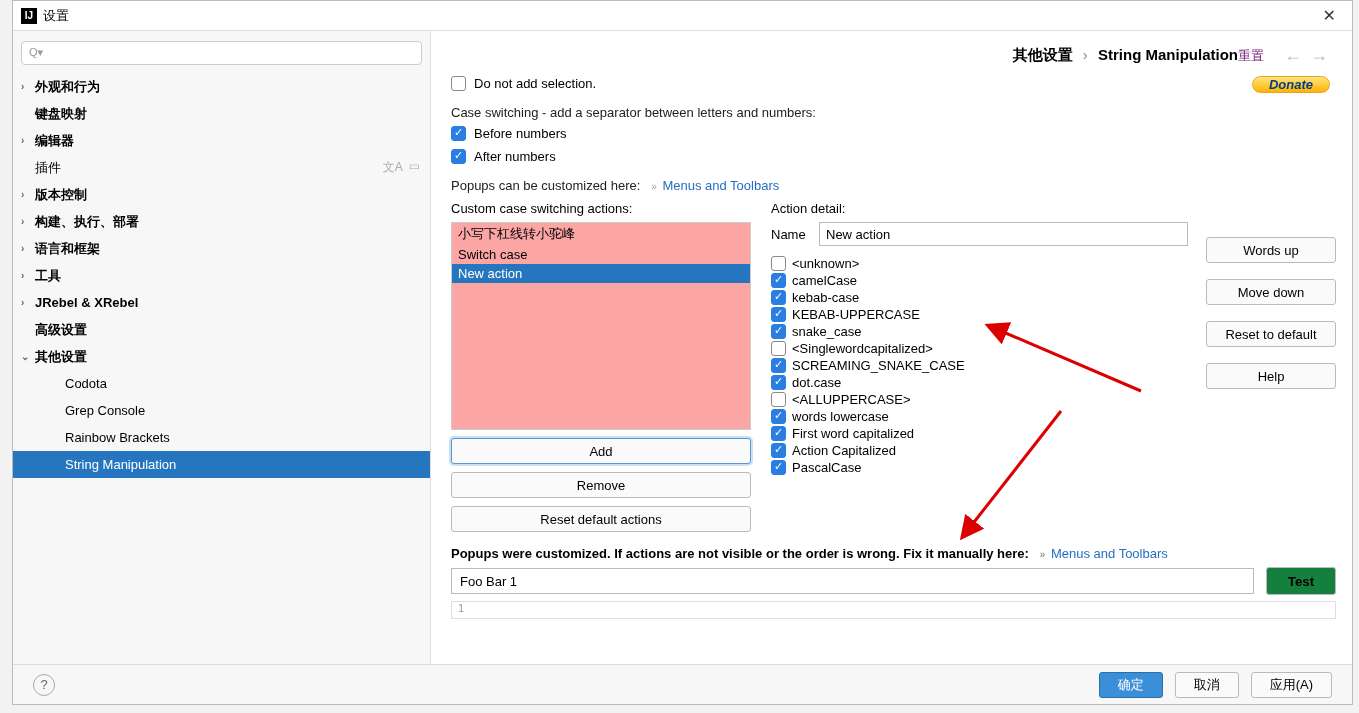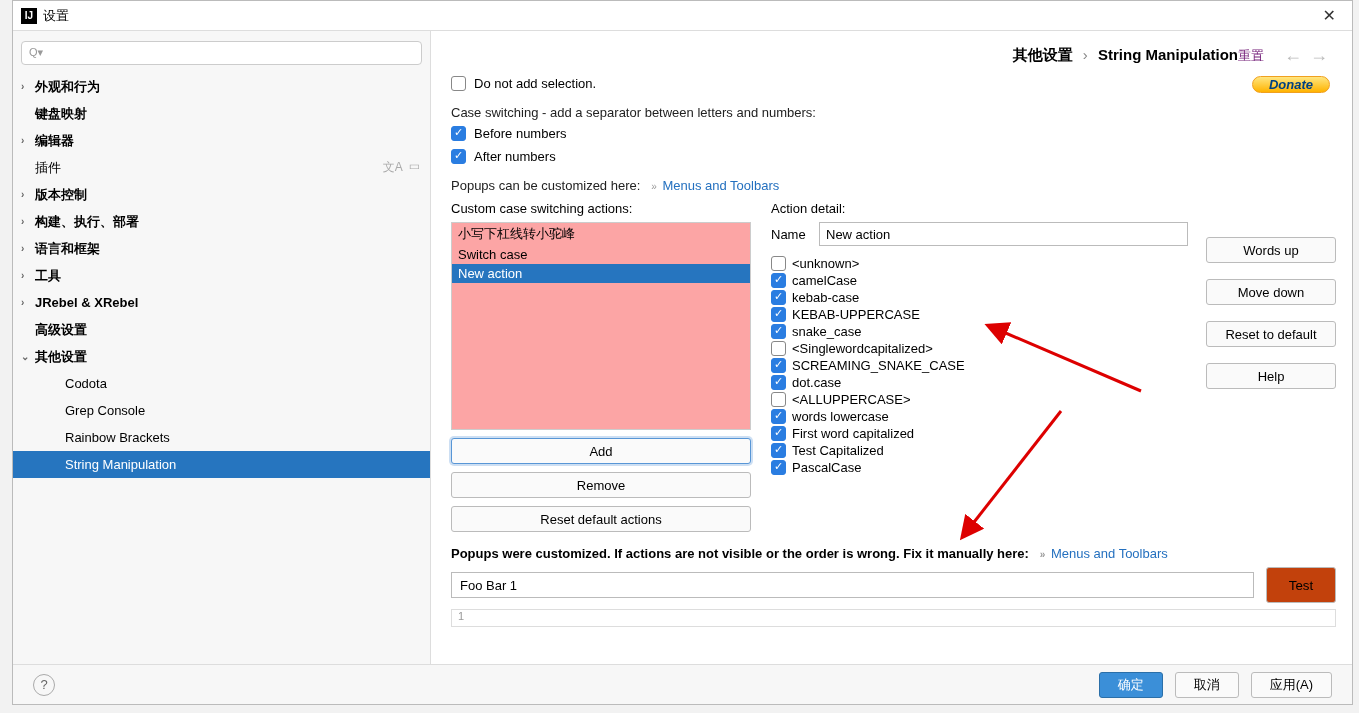--- a/index.html
+++ b/index.html
@@ -53,21 +53,21 @@
 .check-row { display: flex; align-items: center; gap: 6px; font-size: 13px; }
 .check-row input[type=checkbox] { appearance: none; width: 15px; height: 15px; border: 1px solid #888; border-radius: 3px; background: #fff; position: relative; cursor: pointer; }
 .check-row input[type=checkbox]:checked { background: #2a7de1; border-color: #2a7de1; }
 .check-row input[type=checkbox]:checked::after { content: "✓"; color: #fff; font-size: 11px; position: absolute; left: 2px; top: -1px; }
 .row-check input[type=checkbox] { appearance: none; width: 15px; height: 15px; border: 1px solid #888; border-radius: 3px; background: #fff; position: relative; cursor: pointer; }
 .row-check input[type=checkbox]:checked { background: #2a7de1; border-color: #2a7de1; }
 .row-check input[type=checkbox]:checked::after { content: "✓"; color: #fff; font-size: 11px; position: absolute; left: 2px; top: -1px; }
 .warn-row { font-weight: bold; margin: 14px 0 6px; font-size: 13px; }
 .test-row { display: flex; gap: 12px; align-items: center; }
 .test-input { flex: 1; height: 26px; border: 1px solid #bbb; padding: 0 8px; font-size: 13px; }
-.test-btn { width: 70px; height: 36px; border: 1px solid #bbb; background: #c2410c; border-radius: 3px; cursor: pointer; }
+.test-btn { width: 70px; height: 28px; border: 1px solid #bbb; background: #15803d; border-radius: 3px; cursor: pointer; font-weight: bold; }
 .result-box { border: 1px solid #ddd; background: #fff; height: 18px; margin-top: 6px; padding: 0 6px; font-size: 11px; color: #999; }
 .footer { height: 40px; border-top: 1px solid #ddd; display: flex; align-items: center; padding: 0 20px; background: #f7f7f7; }
 .help-icon { width: 22px; height: 22px; border: 1px solid #aaa; border-radius: 50%; display: flex; align-items: center; justify-content: center; font-size: 13px; color: #666; cursor: pointer; }
 .footer-spacer { flex: 1; }
 .footer .fbtn { height: 26px; padding: 0 18px; margin-left: 12px; border: 1px solid #bbb; background: #fafafa; border-radius: 3px; cursor: pointer; font-size: 13px; }
 .footer .fbtn.primary { background: #3b8fd8; border: 1px solid #2b6fa8; color: #fff; }
 .arrow-red { position: absolute; pointer-events: none; }
 .arrow-red svg { overflow: visible; }
 </style>
 </head>
@@ -235,21 +235,21 @@
                   <label class="check-row">
                     <input type="checkbox" checked="" style="">
                     <span>words lowercase</span>
                   </label>
                   <label class="check-row">
                     <input type="checkbox" checked="" style="">
                     <span>First word capitalized</span>
                   </label>
                   <label class="check-row">
                     <input type="checkbox" checked="" style="">
-                    <span>Test Capitalized</span>
+                    <span>Action Capitalized</span>
                   </label>
                   <label class="check-row">
                     <input type="checkbox" checked="" style="">
                     <span>PascalCase</span>
                   </label>
                 </div>
             </div>
             <div class="detail-right">
               <div class="btn">Words up</div>
               <div class="btn">Move down</div>

